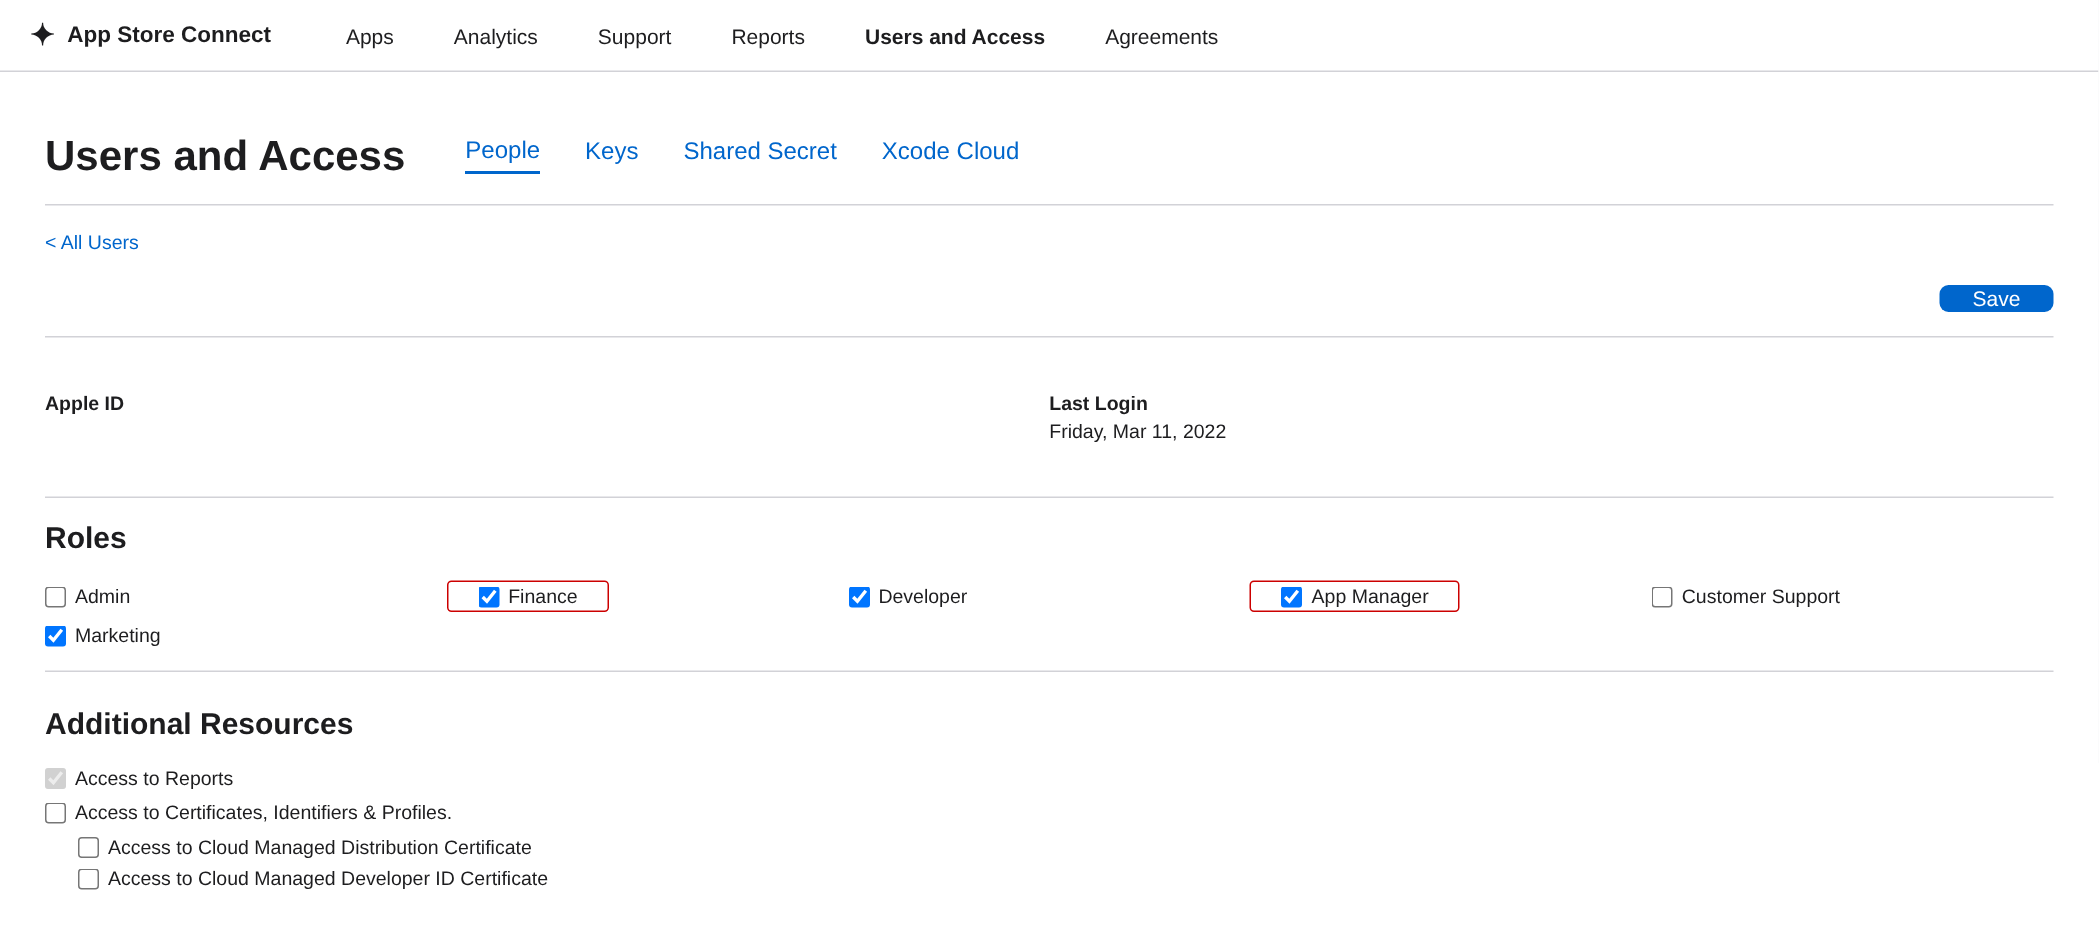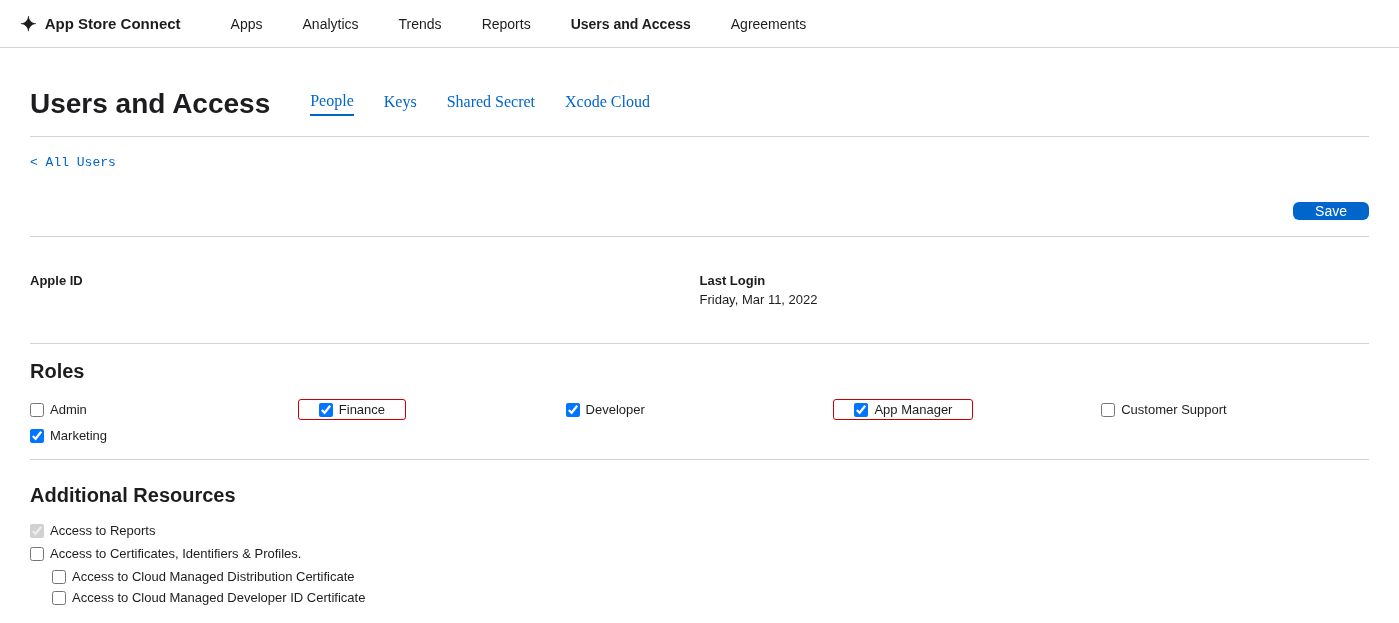--- a/index.html
+++ b/index.html
@@ -64,21 +64,20 @@
     }
     .page-title {
       font-size: 28px;
       font-weight: 700;
       color: #1d1d1f;
     }
     .tabs {
       display: flex;
       align-items: center;
       gap: 30px;
-      font-family: Liberation Serif, serif;
     }
     .tab {
       font-size: 16px;
       color: #0066cc;
       cursor: pointer;
       padding-bottom: 4px;
       text-decoration: none;
     }
     .tab.active {
       border-bottom: 2px solid #0066cc;
@@ -92,23 +91,22 @@
     }
 
     
     .back-link {
       display: inline-flex;
       align-items: center;
       gap: 4px;
       color: #0066cc;
       font-size: 13px;
       cursor: pointer;
-      margin-bottom: 32px;
+      margin-bottom: 21px;
       text-decoration: none;
-      font-family: Liberation Mono, monospace;
     }
 
     
     .save-row {
       display: flex;
       justify-content: flex-end;
       margin-bottom: 16px;
     }
     .save-button {
       background: #0066cc;
@@ -201,21 +199,21 @@
 <body>
 
 <nav class="top-nav">
   <div class="nav-logo">
     <span class="nav-logo-icon">✦</span>
     <span>App Store Connect</span>
   </div>
   <div class="nav-links">
     <a class="nav-link">Apps</a>
     <a class="nav-link">Analytics</a>
-    <a class="nav-link">Trends</a>
+    <a class="nav-link">Support</a>
     <a class="nav-link">Reports</a>
     <a class="nav-link active">Users and Access</a>
     <a class="nav-link">Agreements</a>
   </div>
 </nav>
 
 <div class="main-content">
 
   
   <div class="page-header">

